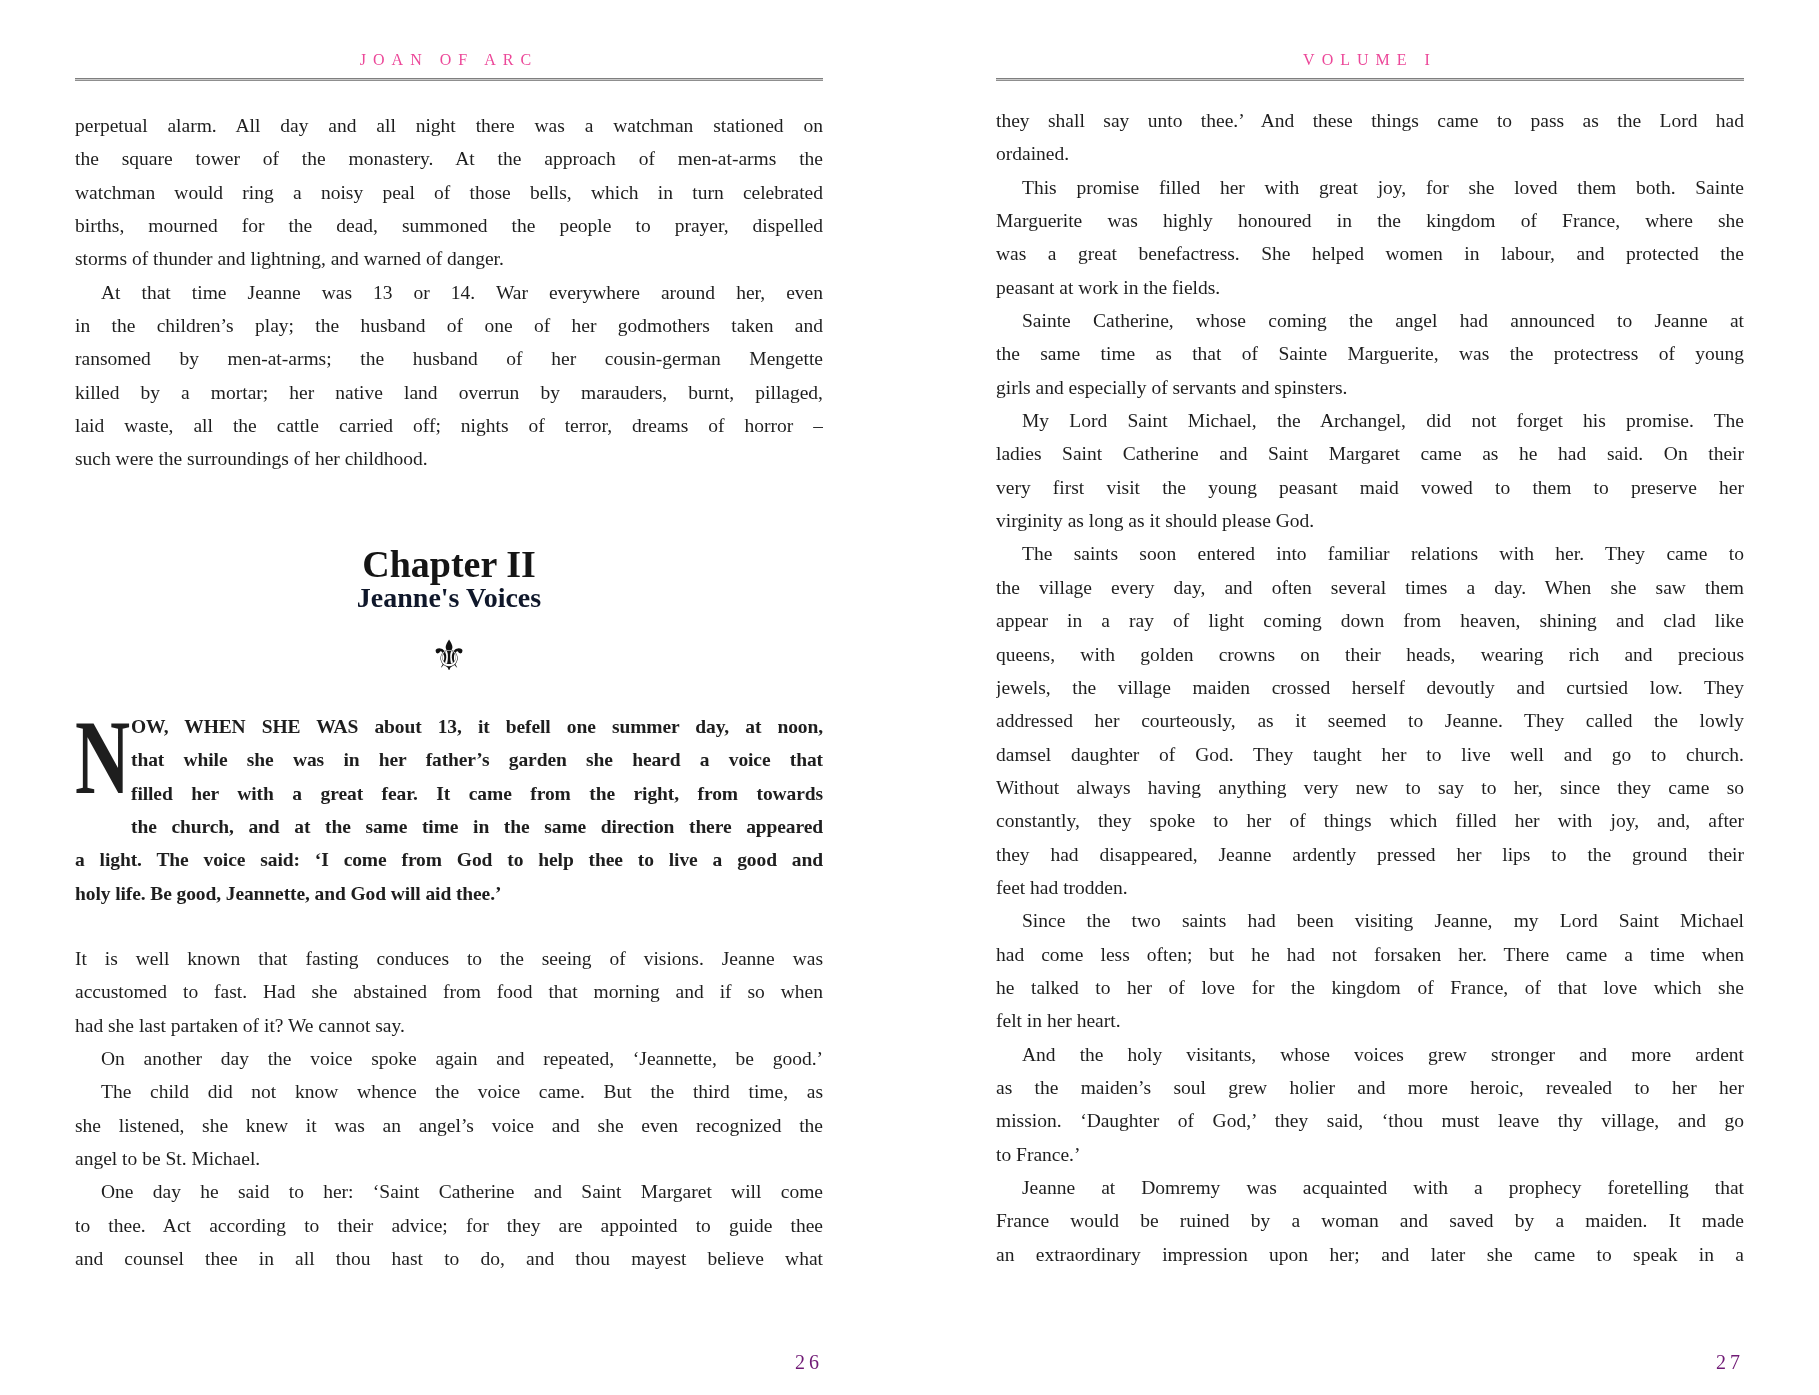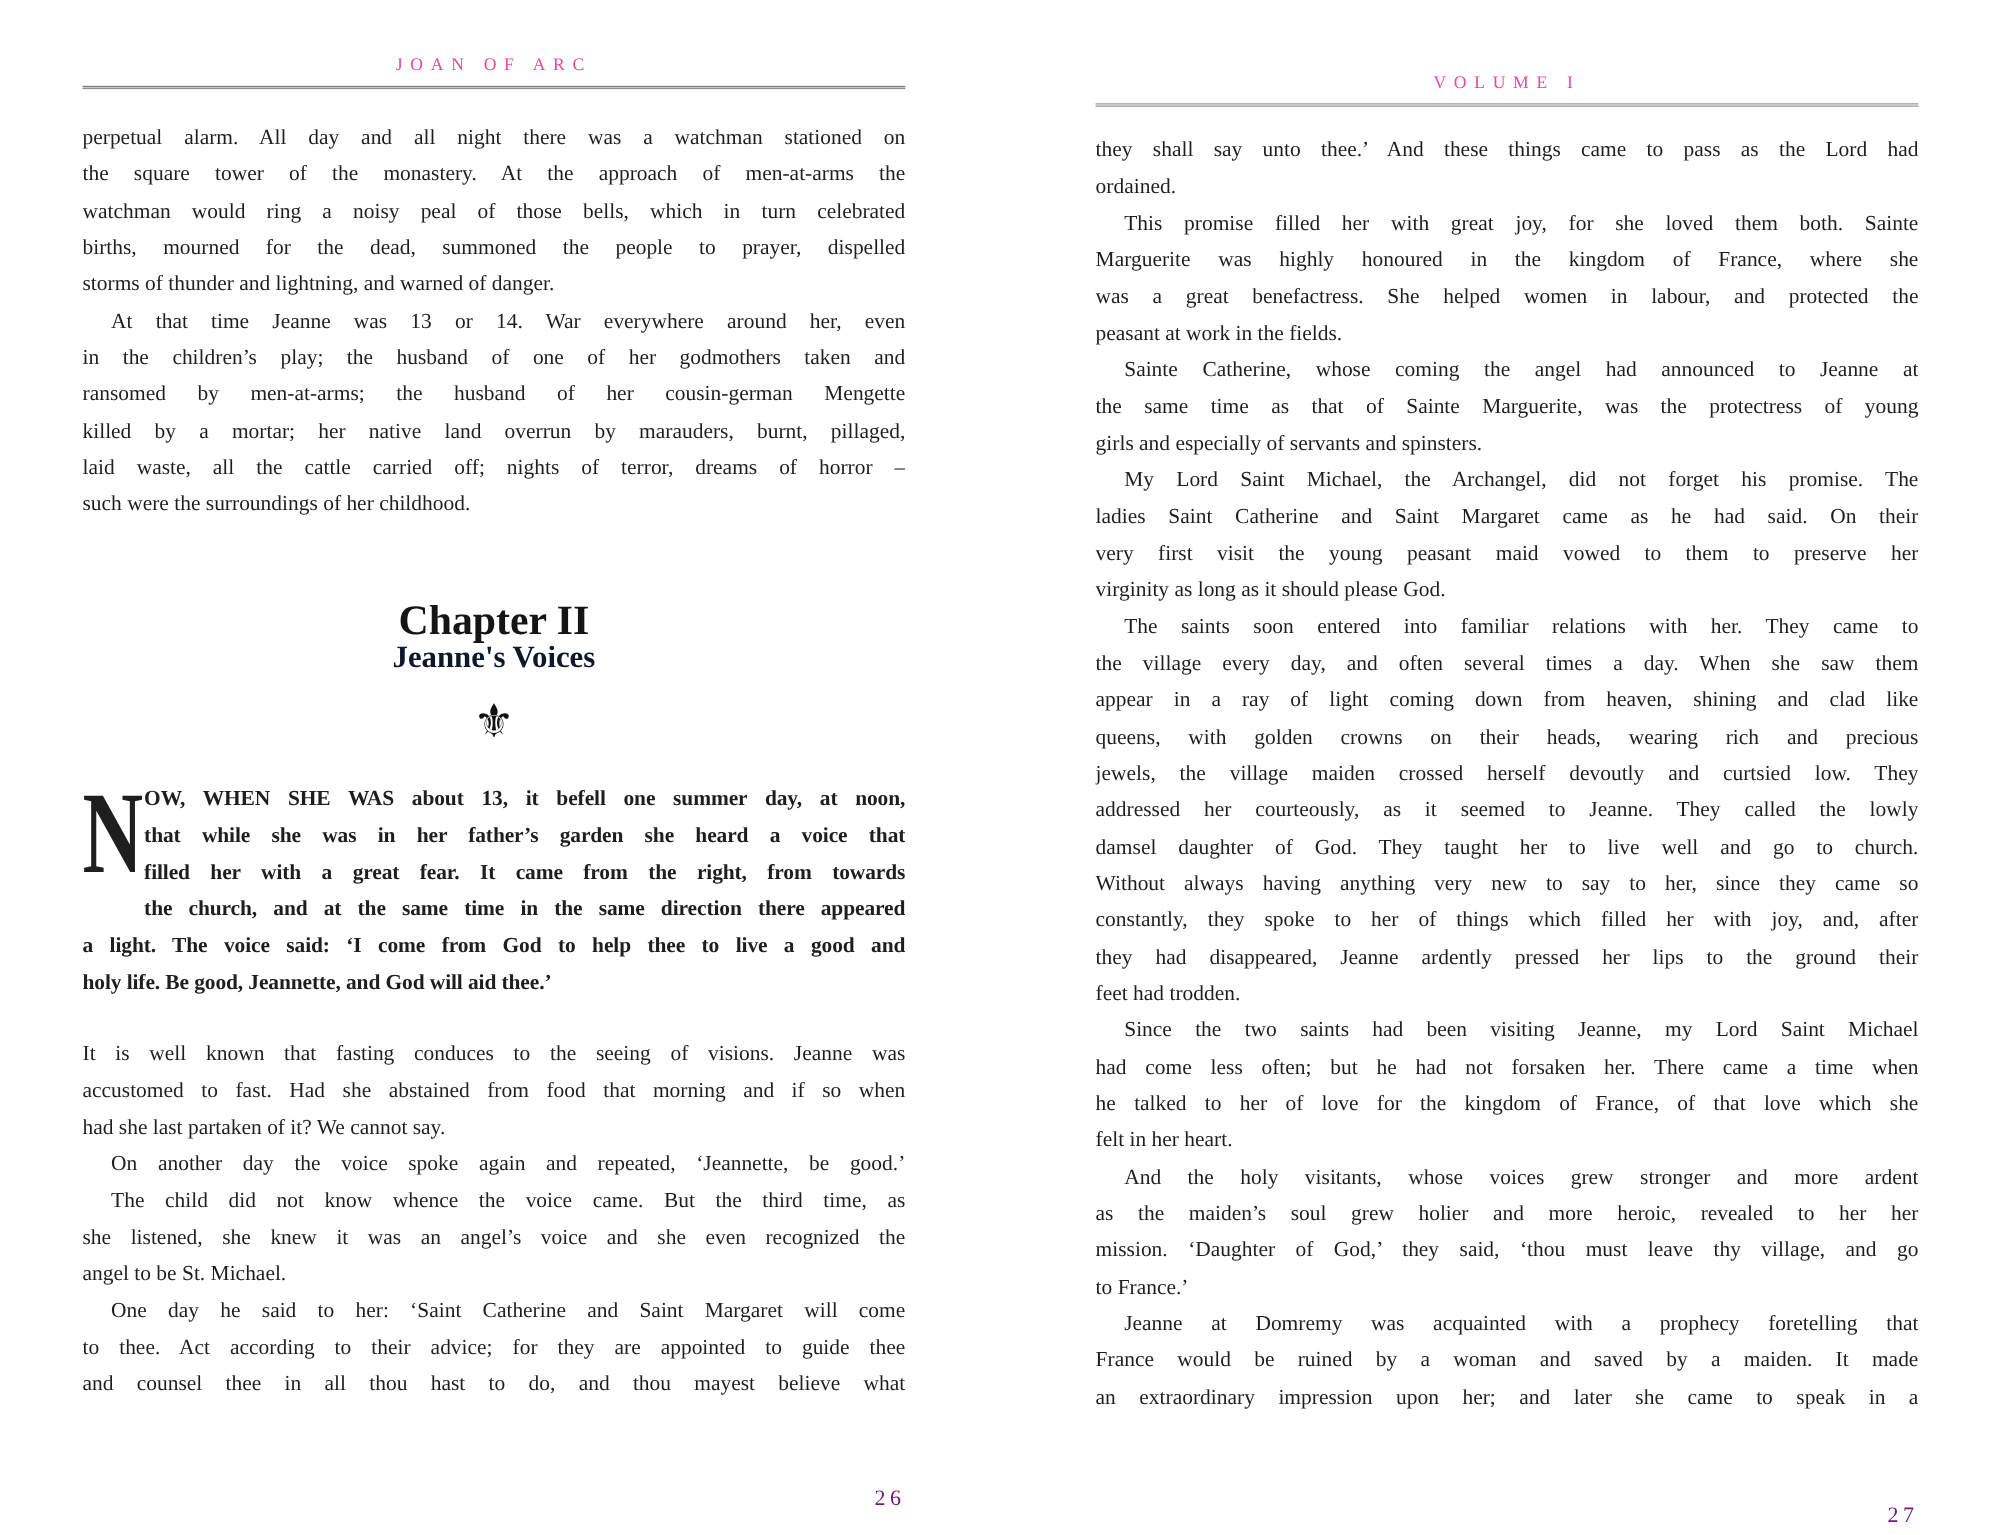--- a/index.html
+++ b/index.html
@@ -16,21 +16,21 @@
     font-family: "Liberation Serif", serif;
     color: #1e1e1e;
   }
   .page { position: absolute; top: 0; height: 100%; }
   .page.left  { left: 0;   width: 909px; }
   .page.right { left: 909px; width: 910px; }
 
   
   .col-abs { position: absolute; width: 748px; }
   .page.left  .col-abs { left: 75px; }
-  .page.right .col-abs { left: 87px; margin-top: 16px; } 
+  .page.right .col-abs { left: 87px; } 
 
   .running-head {
     top: 49px;
     text-align: center;
     font-size: 16px;
     letter-spacing: 7px;
     line-height: 22px;
     color: #ec4899;
   }
   .head-rule {

